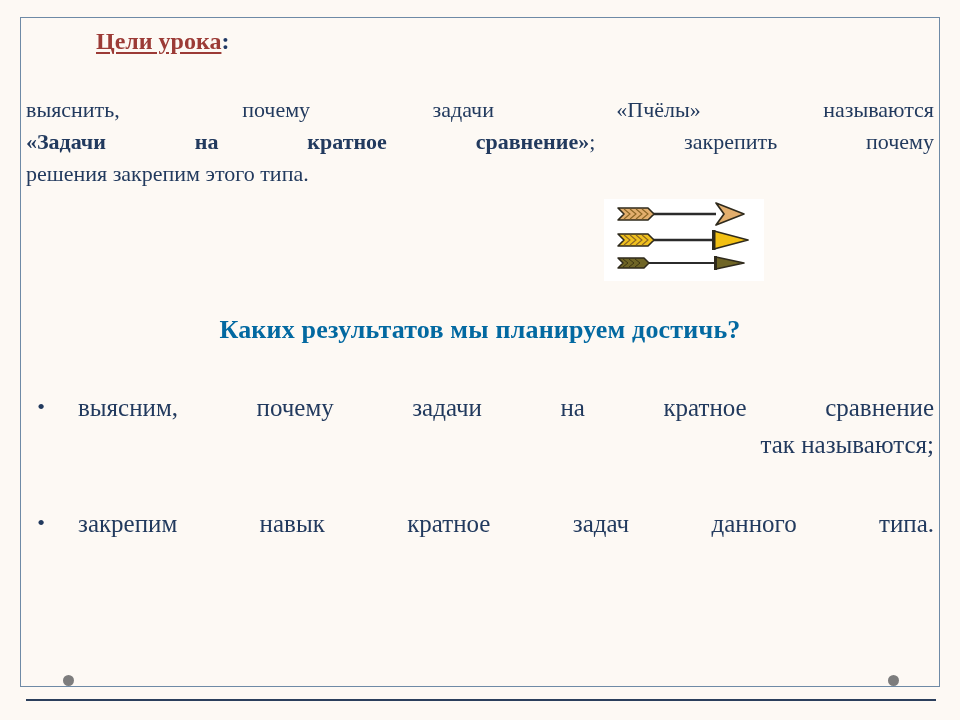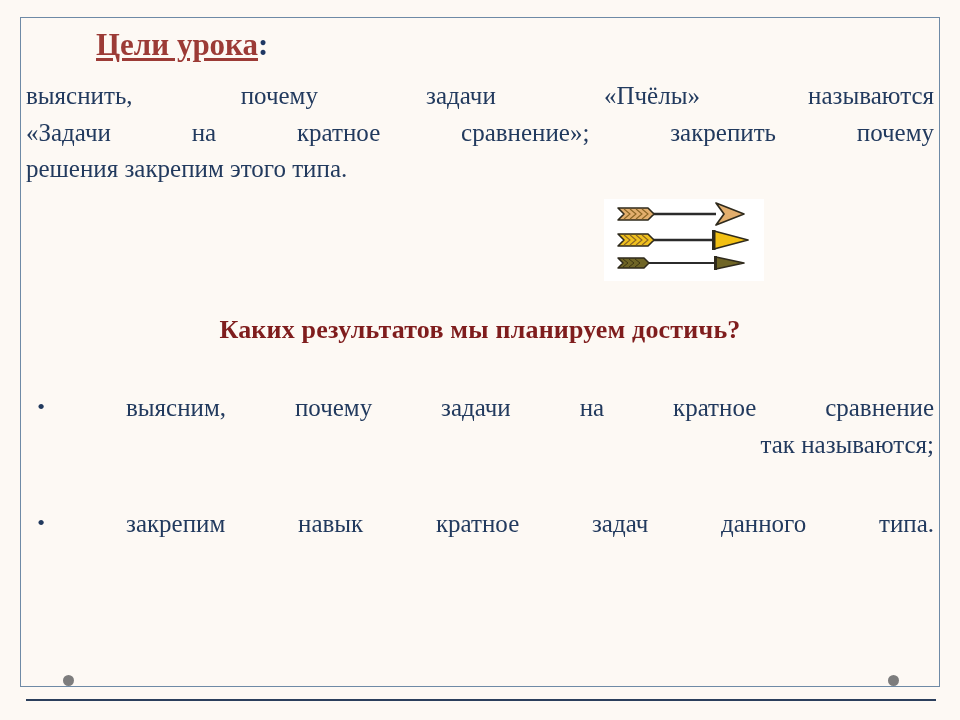--- a/index.html
+++ b/index.html
@@ -55,47 +55,47 @@
     background: #7d7d7d;
   }
   #dot-left  { left: 63px;  top: 675px; }
   #dot-right { left: 888px; top: 675px; }
 
   
   #title-row {
     position: absolute;
     left: 96px;
     top: 28px;
-    font-size: 31px;
+    font-size: 24px;
     font-weight: bold;
     line-height: 1.1;
     white-space: nowrap;
   }
   #title-text {
     color: #9c3b36;
     text-decoration: underline;
     text-underline-offset: 3px;
   }
   #title-colon {
     color: #1f3864;
   }
 
   
   #intro-block {
     position: absolute;
     left: 26px;
-    top: 78px;
+    top: 94px;
     width: 908px;
     color: #223a5e;
-    font-size: 25px;
+    font-size: 22px;
     line-height: 1.46;
     text-align: justify;
     text-align-last: left;
   }
-  #intro-block .b { font-weight: normal; }
+  #intro-block .b { font-weight: bold; }
   #intro-line-1, #intro-line-2 {
     text-align: justify;
     text-align-last: justify;
     white-space: normal;
   }
   #intro-line-3 {
     text-align: left;
   }
 
   
@@ -108,21 +108,21 @@
     background: #ffffff;
   }
 
   
   #question-heading {
     position: absolute;
     left: 0;
     top: 315px;
     width: 960px;
     text-align: center;
-    color: #7f1d1d;
+    color: #0369a1;
     font-size: 26px;
     font-weight: bold;
     letter-spacing: 0.2px;
   }
 
   
   .bullet-row {
     position: absolute;
     color: #223a5e;
     font-size: 25px;
@@ -140,21 +140,20 @@
     font-size: 22px;
     color: #223a5e;
   }
   .bullet-body {
     margin-left: 52px;
     display: block;
   }
   .bullet-body .ln-just {
     text-align: justify;
     text-align-last: justify;
-    margin-left: 48px;
   }
   .bullet-body .ln-left {
     text-align: right;
   }
 </style>
 </head>
 <body>
 
 <div id="slide">
 

